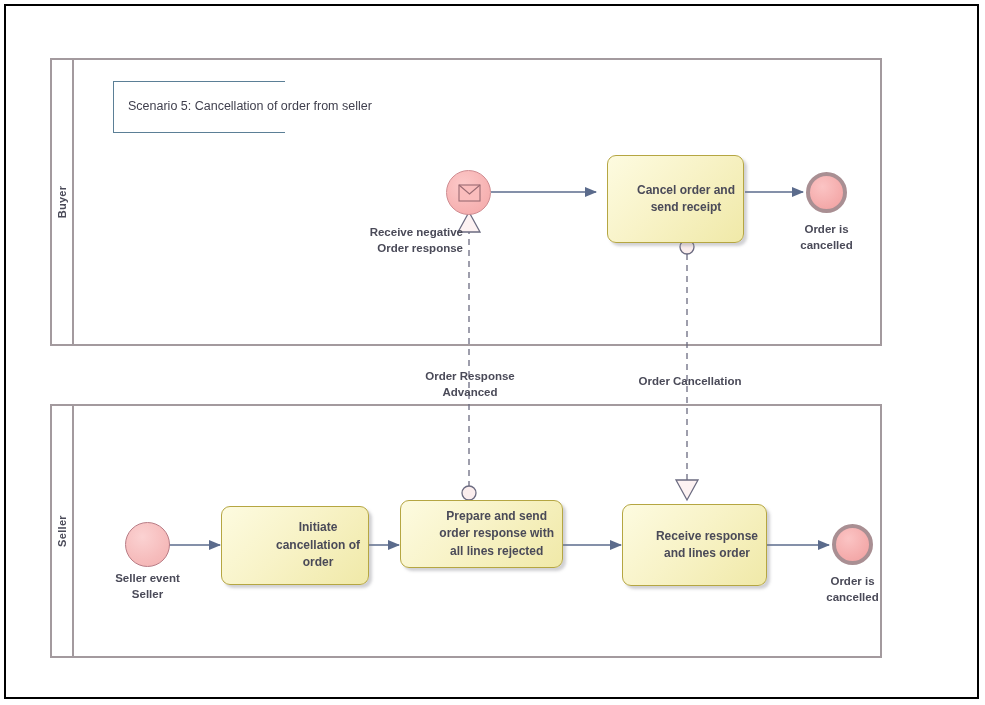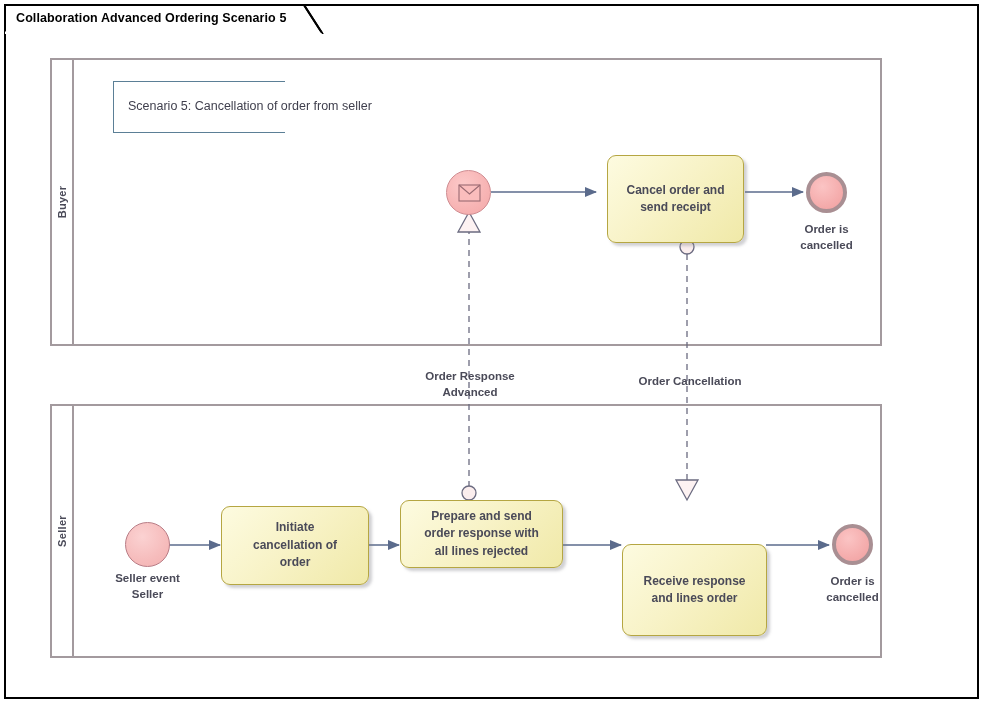--- a/index.html
+++ b/index.html
@@ -104,21 +104,21 @@
   
   .task {
     position: absolute;
     box-sizing: border-box;
     border: 1.2px solid #b5a642;
     border-radius: 9px;
     background: linear-gradient(135deg, #fdfbe0 0%, #f8f3c8 45%, #f0e9a8 100%);
     box-shadow: 3px 3px 3px rgba(120,120,130,0.35);
     display: flex;
     align-items: center;
-    justify-content: center;
+    justify-content: flex-end;
     text-align: center;
   }
   .task-label {
     font-size: 12px;
     font-weight: bold;
     color: #4a4a58;
     line-height: 1.45;
     padding: 0 8px;
   }
   
@@ -167,28 +167,20 @@
     pointer-events: none;
   }
 </style>
 </head>
 <body>
 
 <div id="canvas">
 
   <div id="frame"></div>
 
-  <div id="title-tab">
-    <svg class="tab-shape" width="322" height="30" viewBox="0 0 322 30">
-      <path d="M1,1 L300,1 L318,29 L1,29 Z" fill="#ffffff" stroke="#000000" stroke-width="2"></path>
-      <line x1="1" y1="29" x2="318" y2="29" stroke="#ffffff" stroke-width="3"></line>
-      <path d="M1,1 L300,1 L318,29" fill="none" stroke="#000000" stroke-width="2"></path>
-    </svg>
-    <div class="tab-label">Collaboration Advanced Ordering Scenario 5</div>
-  </div>
 
   <div class="pool" id="pool-buyer" style="left:50px; top:58px; width:832px; height:288px;">
     <div class="pool-header">
       <div class="pool-label">Buyer</div>
     </div>
   </div>
 
   <div class="pool" id="pool-seller" style="left:50px; top:404px; width:832px; height:254px;">
     <div class="pool-header">
       <div class="pool-label">Seller</div>
@@ -226,20 +218,24 @@
   <div id="scenario-note">
     <div class="note-text">Scenario 5: Cancellation of order from seller</div>
   </div>
 
   <div class="event event-message" style="left:446px; top:170px; width:45px; height:45px;">
     <svg width="45" height="45" viewBox="0 0 45 45">
       <rect x="12" y="14" width="21" height="16" fill="#fbbdbd" stroke="#9a6a72" stroke-width="1.1"></rect>
       <path d="M12,14 L22.5,23 L33,14" fill="none" stroke="#9a6a72" stroke-width="1.1"></path>
     </svg>
   </div>
+  <div class="event-label" style="left:338px; top:225px; width:125px; text-align:right;">
+    <div>Receive negative</div>
+    <div>Order response</div>
+  </div>
 
   <div class="task" style="left:607px; top:155px; width:137px; height:88px;">
     <div class="task-label">
       <div>Cancel order and</div>
       <div>send receipt</div>
     </div>
   </div>
 
   <div class="event event-end" style="left:806px; top:172px; width:41px; height:41px;"></div>
   <div class="event-label" style="left:770px; top:222px; width:113px;">
@@ -270,21 +266,21 @@
   </div>
 
   <div class="task" style="left:400px; top:500px; width:163px; height:68px;">
     <div class="task-label">
       <div>Prepare and send</div>
       <div>order response with</div>
       <div>all lines rejected</div>
     </div>
   </div>
 
-  <div class="task" style="left:622px; top:504px; width:145px; height:92px;margin-top:40px;">
+  <div class="task" style="left:622px; top:504px; width:145px; height:82px;">
     <div class="task-label">
       <div>Receive response</div>
       <div>and lines order</div>
     </div>
   </div>
 
   <div class="event event-end" style="left:832px; top:524px; width:41px; height:41px;"></div>
   <div class="event-label" style="left:796px; top:574px; width:113px;">
     <div>Order is</div>
     <div>cancelled</div>

